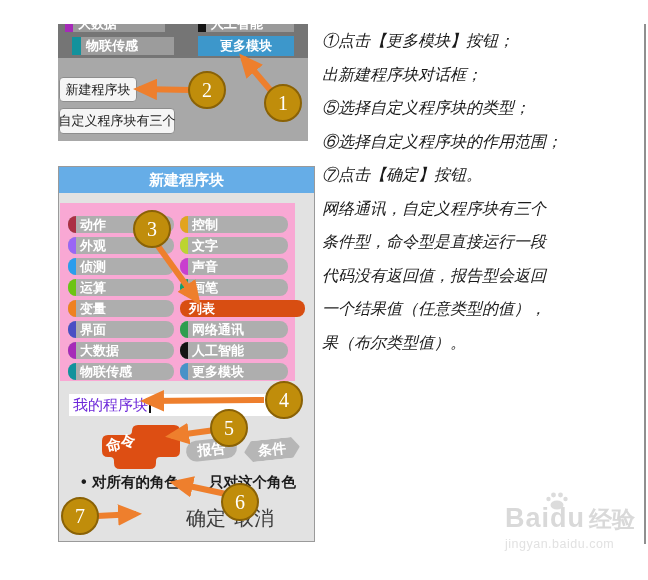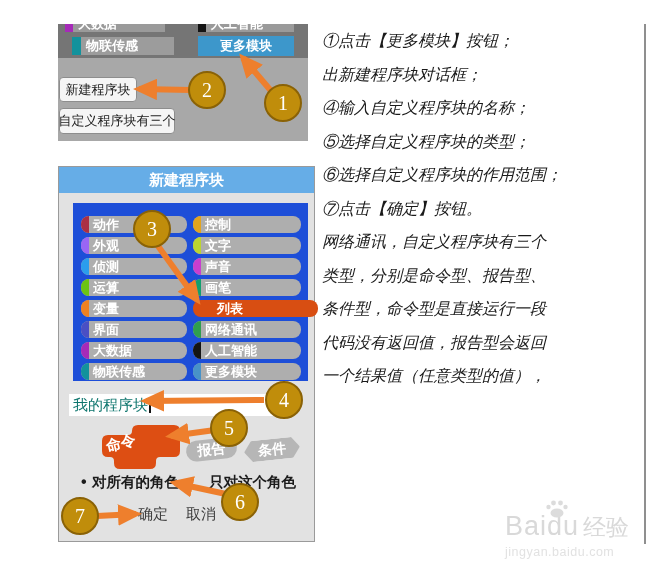--- a/index.html
+++ b/index.html
@@ -19,58 +19,58 @@
   .more-bar{position:absolute;left:140px;top:12px;width:96px;height:20px;background:#3d97cb;
             color:#fff;font-size:13px;font-weight:bold;display:flex;align-items:center;justify-content:center;}
   .gbtn{position:absolute;background:#f5f5f5;border:1px solid #8d8d8d;border-radius:4px;color:#222;
         font-size:13px;display:flex;align-items:center;justify-content:center;white-space:nowrap;}
   #btn-new{left:1px;top:53px;width:76px;height:23px;}
   #btn-load{left:1px;top:84px;width:114px;height:24px;}
   
   #dialog{position:absolute;left:58px;top:166px;width:255px;height:374px;background:#e2e2e2;border:1px solid #9a9a9a;}
   .d-title{position:absolute;left:0;top:0;width:100%;height:26px;background:#66ade7;color:#fff;
            font-size:15px;font-weight:bold;display:flex;align-items:center;justify-content:center;}
-  .d-panel{position:absolute;left:14px;top:36px;width:235px;height:178px;background:#1d4ed8;}
+  .d-panel{position:absolute;left:1px;top:36px;width:235px;height:178px;background:#f9a8d4;}
   .cat-row{position:absolute;height:17px;border-radius:8px;background:#aeaeae;display:flex;align-items:center;overflow:hidden;}
   .cat-row .chip{width:8px;height:17px;flex:0 0 8px;}
   .cat-row .lbl{color:#fff;font-size:13px;font-weight:bold;padding-left:4px;white-space:nowrap;}
   .cat-row.sel{background:#d84e12;}
-  .cat-row.sel .lbl{padding-left:24px;}
+  .cat-row.sel .lbl{padding-left:9px;}
   .colL{left:8px;width:106px;}
   .colR{left:120px;width:108px;}
   .d-input{position:absolute;left:10px;top:227px;width:222px;height:22px;background:#fff;
-           display:flex;align-items:center;font-size:15px;color:#0f766e;padding-left:4px;}
+           display:flex;align-items:center;font-size:15px;color:#6d28d9;padding-left:4px;}
   .caret{display:inline-block;width:2px;height:16px;background:#111;margin-left:1px;}
   #blk-command{position:absolute;left:35px;top:254px;width:92px;height:50px;}
   #blk-command .txt{position:absolute;left:12px;top:13px;color:#fff;font-weight:bold;font-size:15px;
                     transform:rotate(-14deg);}
   .blk-gray{position:absolute;top:272px;height:21px;background:#b6b6b6;color:#fff;font-weight:bold;
             font-size:14px;display:flex;align-items:center;justify-content:center;transform:rotate(-6deg);}
   #blk-report{left:127px;width:51px;border-radius:11px;}
   #blk-bool{left:185px;width:56px;clip-path:polygon(14% 0,86% 0,100% 50%,86% 100%,14% 100%,0 50%);}
   .scope{position:absolute;top:306px;font-size:14.5px;font-weight:bold;color:#1b1b1b;white-space:nowrap;}
   #scope-bullet{left:22px;font-size:16px;}
   #scope-all{left:33px;}
   #scope-this{left:150px;}
-  .dlg-btn{position:absolute;top:338px;font-size:15px;color:#3c3c3c;white-space:nowrap;}
+  .dlg-btn{position:absolute;top:338px;font-size:20px;color:#3c3c3c;white-space:nowrap;margin-left:48px;}
   #btn-ok{left:79px;}
   #btn-cancel{left:127px;}
   
   #arrows{position:absolute;left:0;top:0;z-index:5;pointer-events:none;}
   .co-circle{position:absolute;width:38px;height:38px;border-radius:50%;background:#c08d0b;
              border:2px solid #8a6206;box-sizing:border-box;color:#fff;z-index:6;
              font-family:"Liberation Serif",serif;font-size:20px;display:flex;align-items:center;justify-content:center;}
   
   #steps{position:absolute;left:322px;top:24px;width:324px;color:#1a1a1a;
          font-family:"Liberation Serif","DejaVu Serif",serif;font-size:16px;line-height:33.5px;font-style:italic;}
   .step-line{white-space:nowrap;}
   #divider{position:absolute;left:644px;top:24px;width:2px;height:520px;background:#8f8f8f;}
   
   #watermark{position:absolute;left:505px;top:503px;width:142px;color:#d9d9d9;z-index:4;}
-  .wm-logo{position:relative;font-weight:normal;white-space:nowrap;margin-top:8px;}
+  .wm-logo{position:relative;font-weight:bold;white-space:nowrap;}
   .wm-bai{font-size:27px;letter-spacing:1px;}
   .wm-jy{font-size:23px;margin-left:4px;}
   .wm-paw{position:absolute;left:40px;top:-12px;}
   .wm-url{font-size:12.5px;color:#e2e2e2;margin-top:2px;letter-spacing:.5px;}
 </style>
 </head>
 <body>
 
 <div id="page">
 
@@ -211,29 +211,28 @@
   <div class="co-circle" style="left:188px;top:71px;">2</div>
   <div class="co-circle" style="left:133px;top:210px;">3</div>
   <div class="co-circle" style="left:265px;top:381px;">4</div>
   <div class="co-circle" style="left:210px;top:409px;">5</div>
   <div class="co-circle" style="left:221px;top:483px;">6</div>
   <div class="co-circle" style="left:61px;top:497px;">7</div>
 
   <div id="steps">
     <div class="step-line">①点击【更多模块】按钮；</div>
     <div class="step-line">出新建程序块对话框；</div>
-    <div class="step-line">④输入自定义程序块的名称；</div>
     <div class="step-line">⑤选择自定义程序块的类型；</div>
     <div class="step-line">⑥选择自定义程序块的作用范围；</div>
     <div class="step-line">⑦点击【确定】按钮。</div>
     <div class="step-line">网络通讯，自定义程序块有三个</div>
-    <div class="step-line">类型，分别是命令型、报告型、</div>
     <div class="step-line">条件型，命令型是直接运行一段</div>
     <div class="step-line">代码没有返回值，报告型会返回</div>
     <div class="step-line">一个结果值（任意类型的值），</div>
+    <div class="step-line">果（布尔类型值）。</div>
   </div>
   <div id="divider"></div>
 
   <div id="watermark">
     <div class="wm-logo">
       <span class="wm-bai">Baidu</span><span class="wm-jy">经验</span>
       <svg class="wm-paw" width="24" height="20" viewBox="0 0 24 20">
         <g fill="#dcdcdc">
           <ellipse cx="12" cy="14" rx="6.5" ry="4.5"></ellipse>
           <circle cx="3.5" cy="8" r="2.2"></circle>

